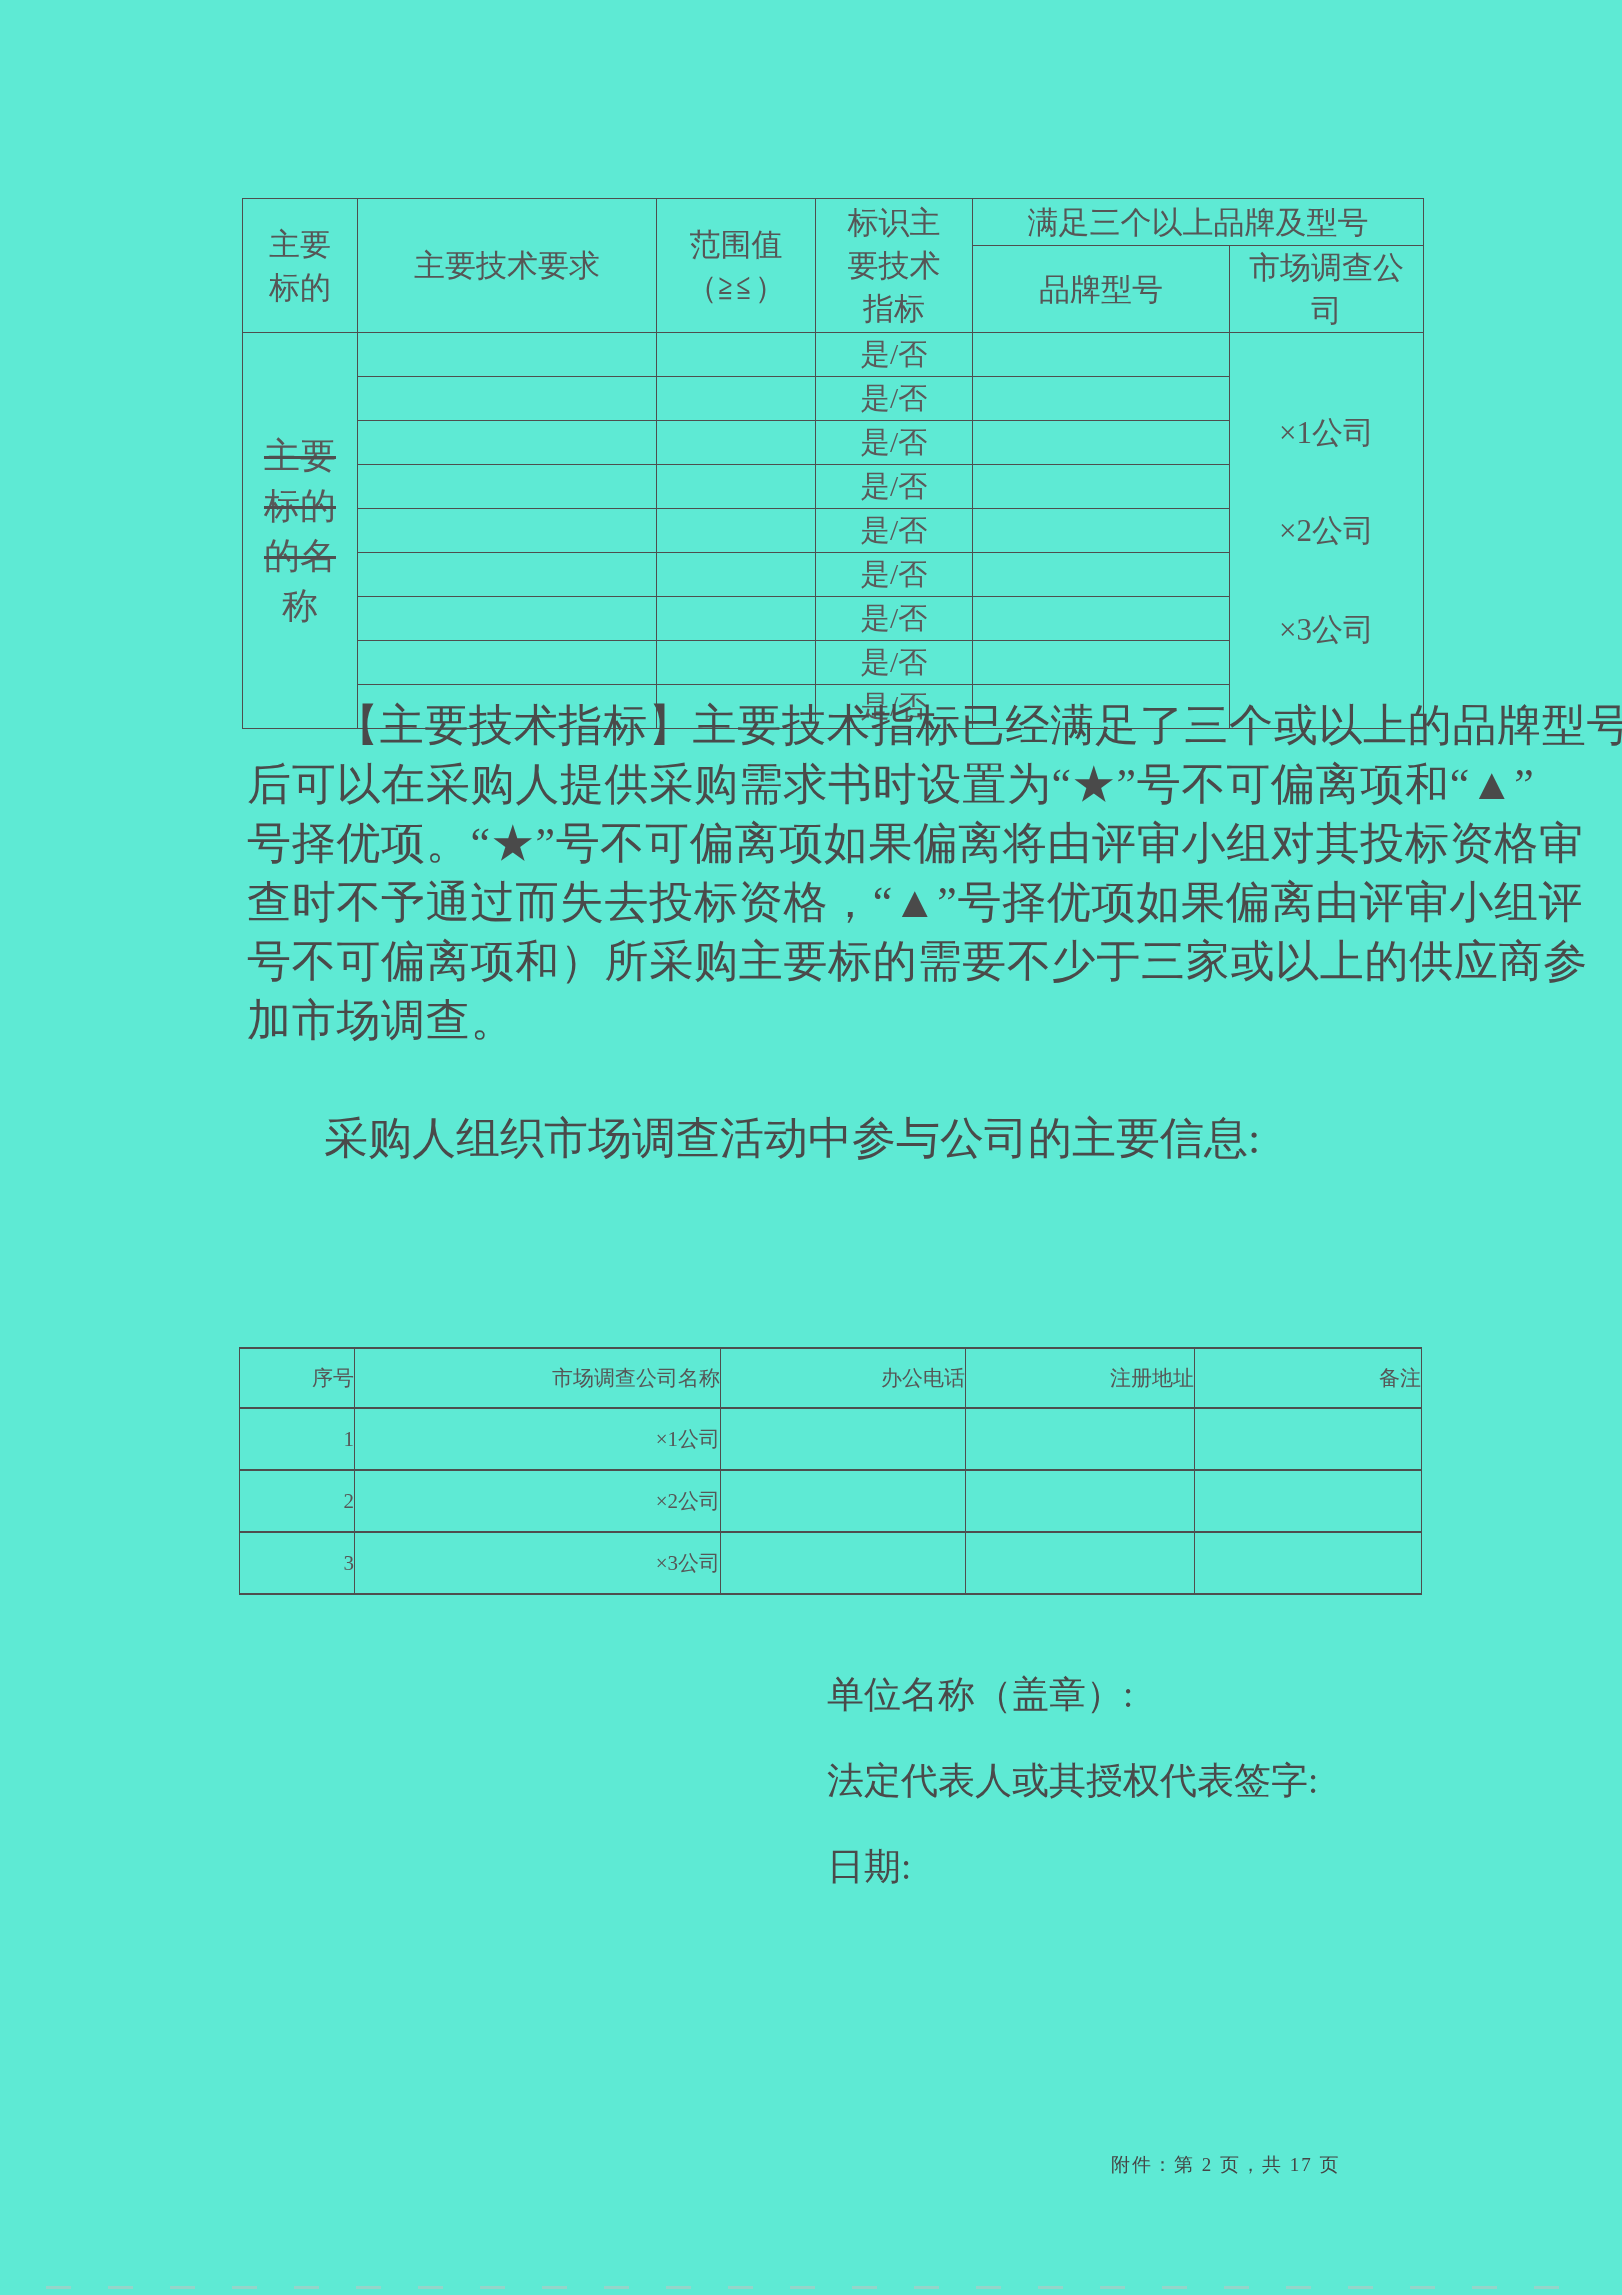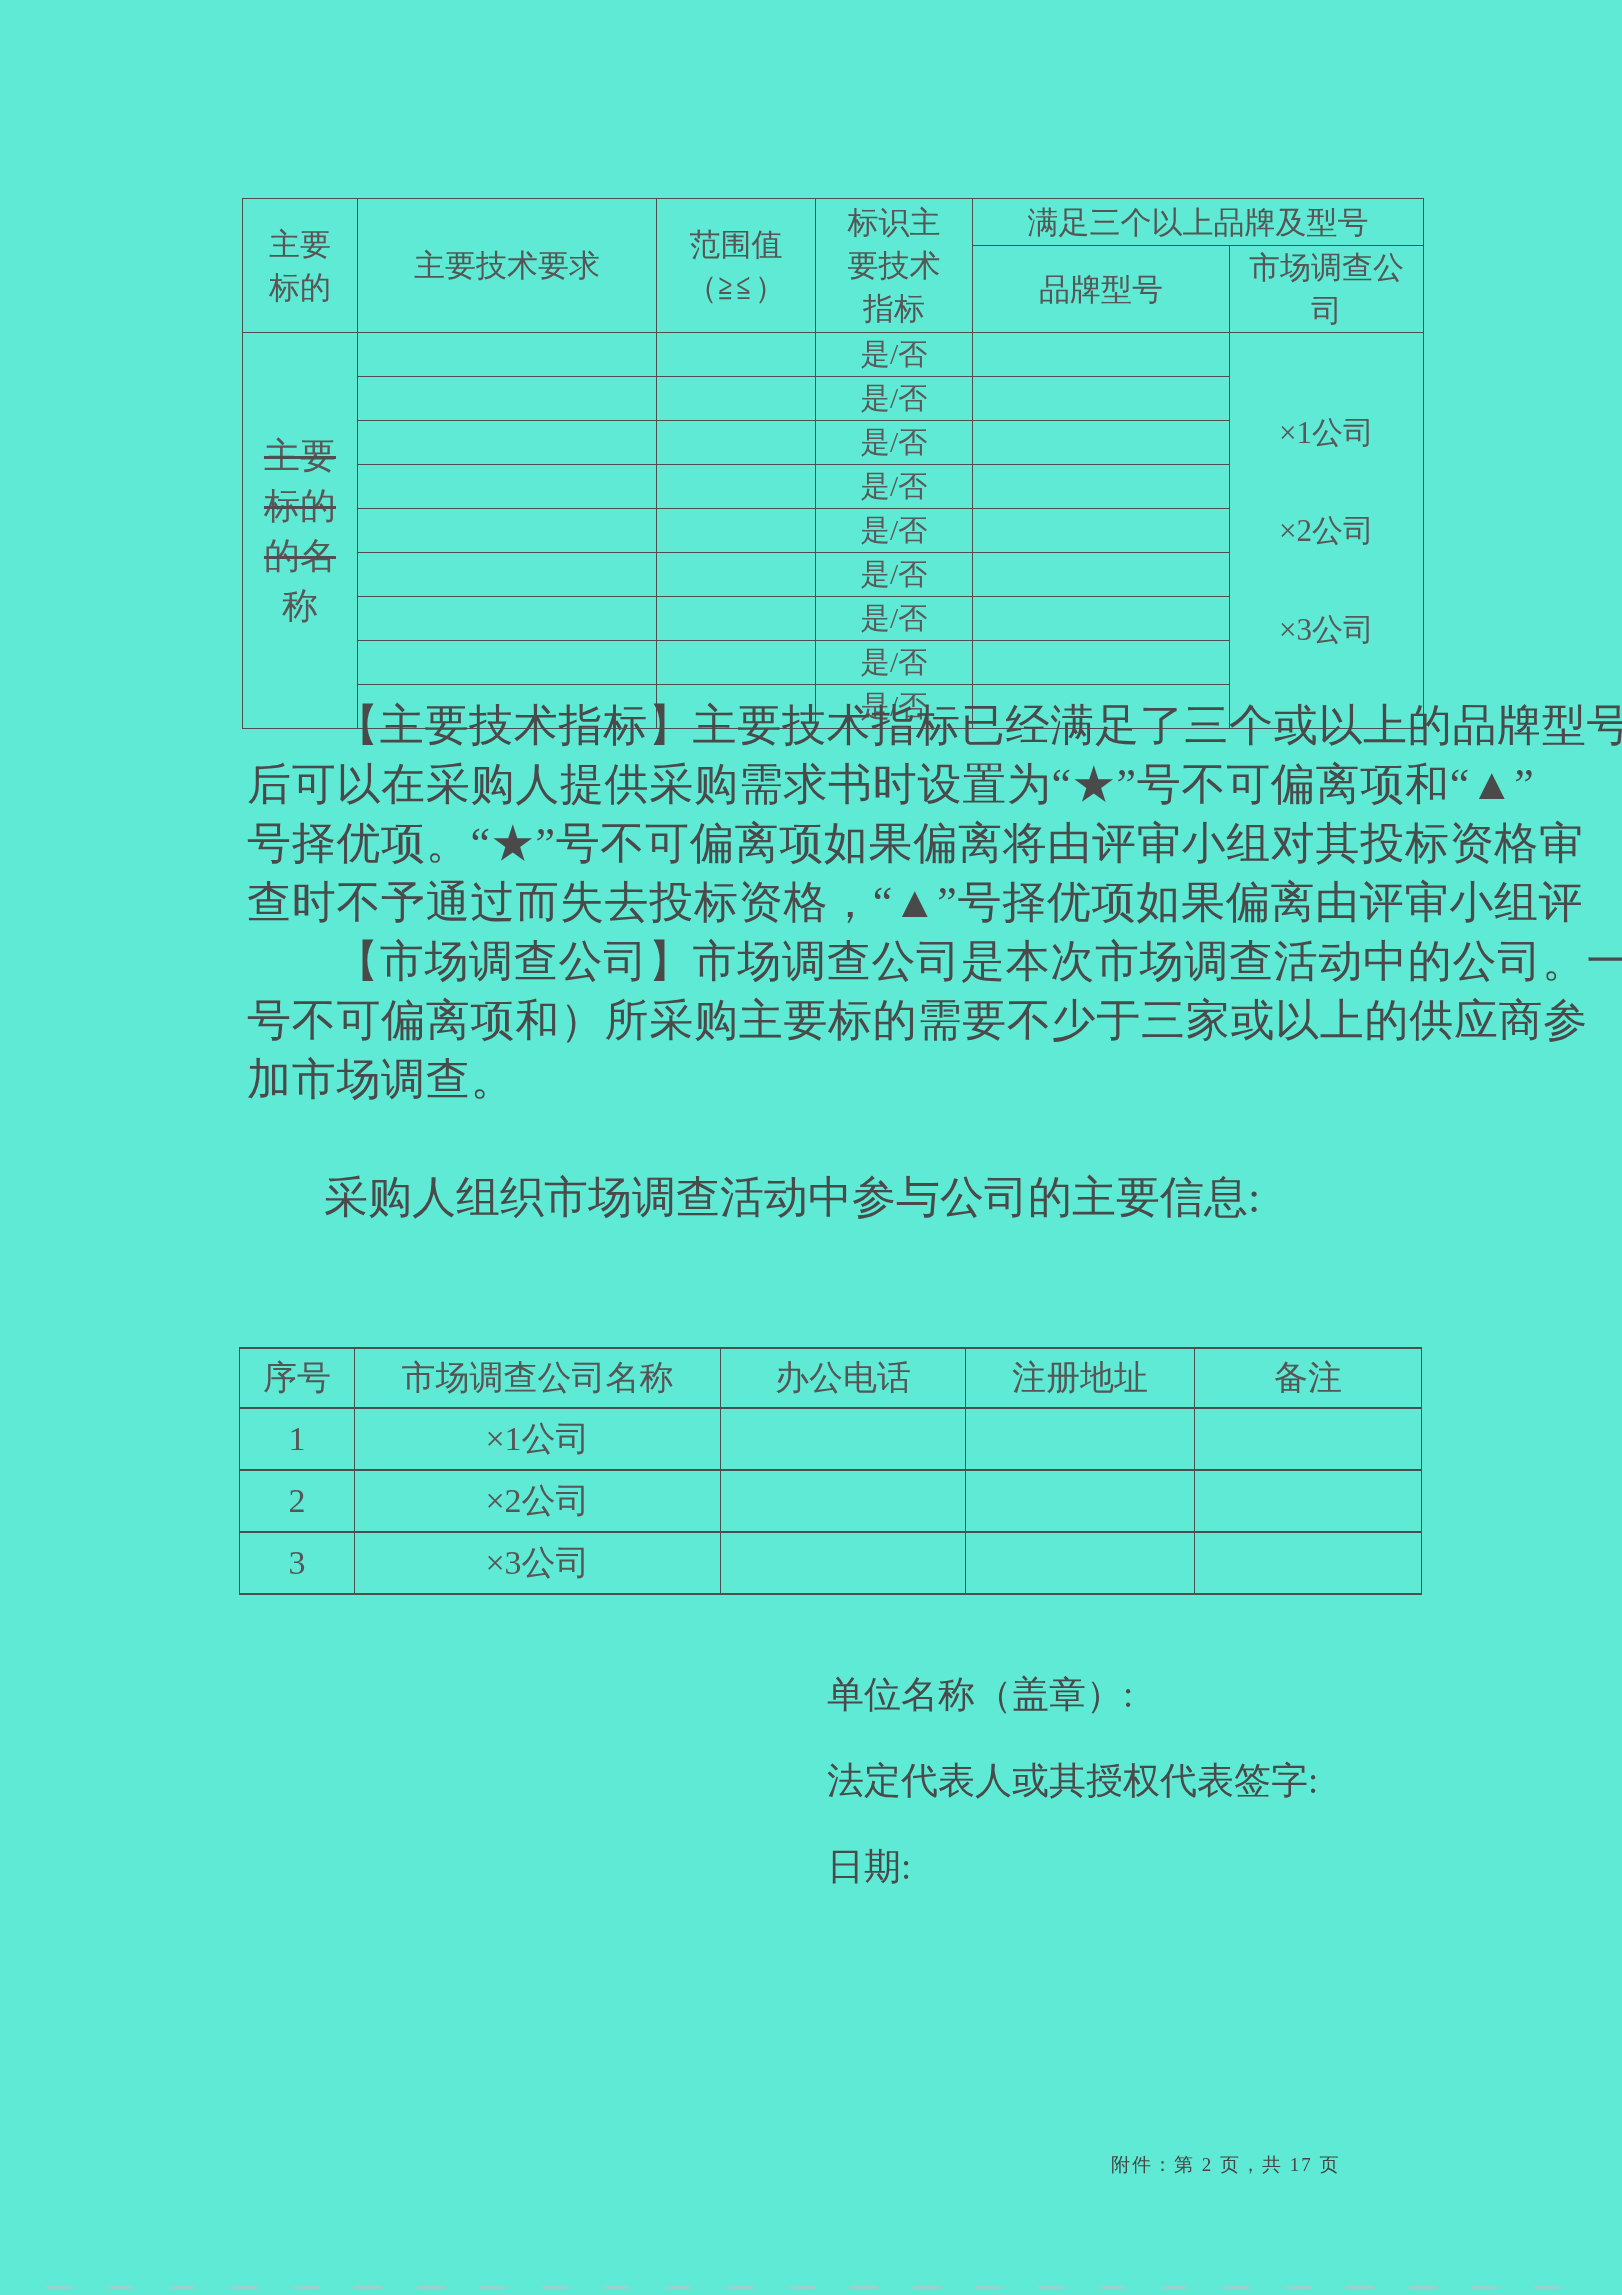--- a/index.html
+++ b/index.html
@@ -49,21 +49,21 @@
   .para{
     position:absolute;left:247px;top:696px;width:1184px;
     font-size:44px;line-height:59px;color:#4a4a4a;
   }
   .pline{height:59px;white-space:nowrap;letter-spacing:0.7px;}
   .pline.first{text-indent:2em;}
   .lead-line{margin-top:59px;text-indent:1.75em;white-space:nowrap;}
 
   
   .t2{position:absolute;left:239px;top:1347px;width:1181px;}
-  .t2 td{font-size:34px;border-top-width:2px;border-bottom-width:2px;}
+  .t2 td{font-size:21px;border-top-width:2px;border-bottom-width:2px;text-align:right;}
   .t2 tr.h{height:60px;}
   .t2 tr.r{height:62px;}
 
   
   .sig{position:absolute;left:827px;top:1676px;font-size:37px;color:#4a4a4a;}
   .sig div{line-height:38px;margin-bottom:48px;white-space:nowrap;}
 
   
   .footer{
     position:absolute;left:1111px;top:2152px;
@@ -180,21 +180,20 @@
           <td></td>
         </tr>
   </tbody>
     </table>
 
   <div class="para">
     <div class="pline first">【主要技术指标】主要技术指标已经满足了三个或以上的品牌型号</div>
     <div class="pline">后可以在采购人提供采购需求书时设置为“★”号不可偏离项和“▲”</div>
     <div class="pline">号择优项。“★”号不可偏离项如果偏离将由评审小组对其投标资格审</div>
     <div class="pline">查时不予通过而失去投标资格，“▲”号择优项如果偏离由评审小组评</div>
-    <div class="pline first">【市场调查公司】市场调查公司是本次市场调查活动中的公司。一</div>
     <div class="pline">号不可偏离项和）所采购主要标的需要不少于三家或以上的供应商参</div>
     <div class="pline">加市场调查。</div>
     <div class="lead-line">采购人组织市场调查活动中参与公司的主要信息:</div>
   </div>
 
   <table class="t2">
     <colgroup>
       <col style="width:115px">
         <col style="width:366px">
         <col style="width:245px">

